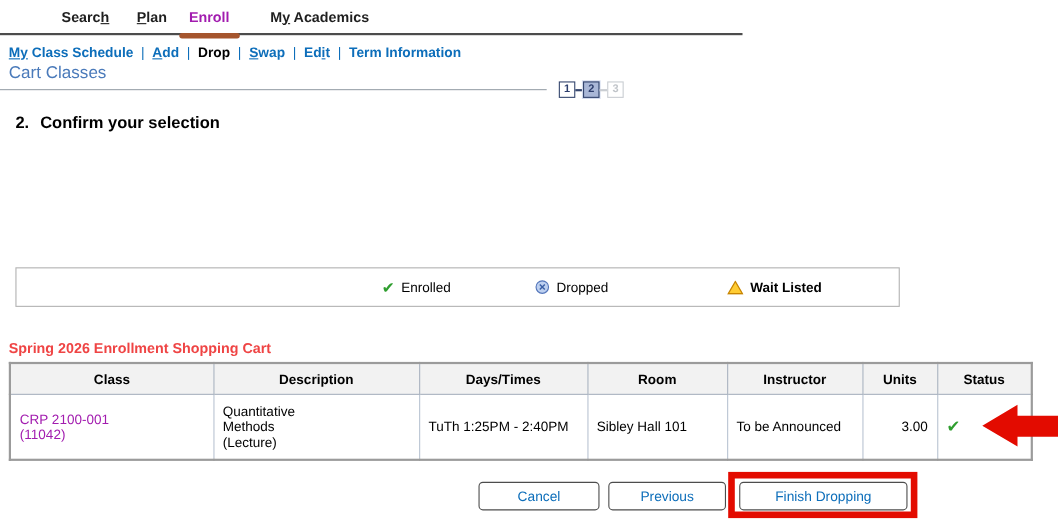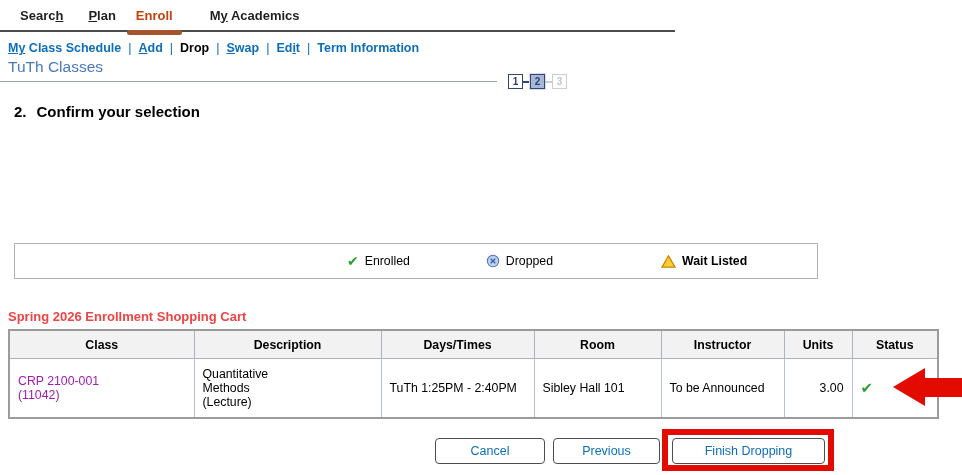--- a/index.html
+++ b/index.html
@@ -8,25 +8,25 @@
     font-family:"Liberation Sans","DejaVu Sans",sans-serif;color:#000;
   }
 
   
   .tabbar{
     position:absolute;left:0;top:0;width:655px;height:30px;
     border-bottom:2px solid #4c4c4c;
     display:flex;align-items:center;padding-left:20px;box-sizing:content-box;
   }
   .tab{font-size:13px;font-weight:bold;color:#1f1f1f;position:relative;cursor:pointer;white-space:nowrap;}
-  .tab-search{margin-right:25px;}
+  .tab-search{margin-right:25px;margin-left:36px;}
   .tab-plan{margin-right:20px;}
   .tab-enroll{margin-right:37px;}
   .tab .key{text-decoration:underline;}
-  .tab.active{color:#c2410c;}
+  .tab.active{color:#a21caf;}
   .tab.active .underline-bar{
     position:absolute;left:-9px;right:-9px;bottom:-12px;height:5px;
     background:#a5552d;border-radius:3px;
   }
 
   
   .subnav{position:absolute;left:8px;top:41px;display:flex;gap:7px;font-size:12.5px;font-weight:bold;white-space:nowrap;}
   .subnav .link{color:#0d6eba;cursor:pointer;}
   .subnav .key{text-decoration:underline;}
   .subnav .sep{color:#0d6eba;font-weight:normal;}
@@ -121,21 +121,21 @@
     <span class="sep">|</span>
     <span class="current">Drop</span>
     <span class="sep">|</span>
     <span class="link"><span class="key">S</span><span>wap</span></span>
     <span class="sep">|</span>
     <span class="link"><span>Ed</span><span class="key">i</span><span>t</span></span>
     <span class="sep">|</span>
     <span class="link"><span>Term Information</span></span>
   </div>
 
-  <div class="page-title">TuTh Classes</div>
+  <div class="page-title">Cart Classes</div>
   <div class="title-rule"></div>
 
   <div class="steps">
     <div class="step-box">1</div>
     <div class="step-conn"></div>
     <div class="step-box active">2</div>
     <div class="step-conn future"></div>
     <div class="step-box future">3</div>
   </div>
 

